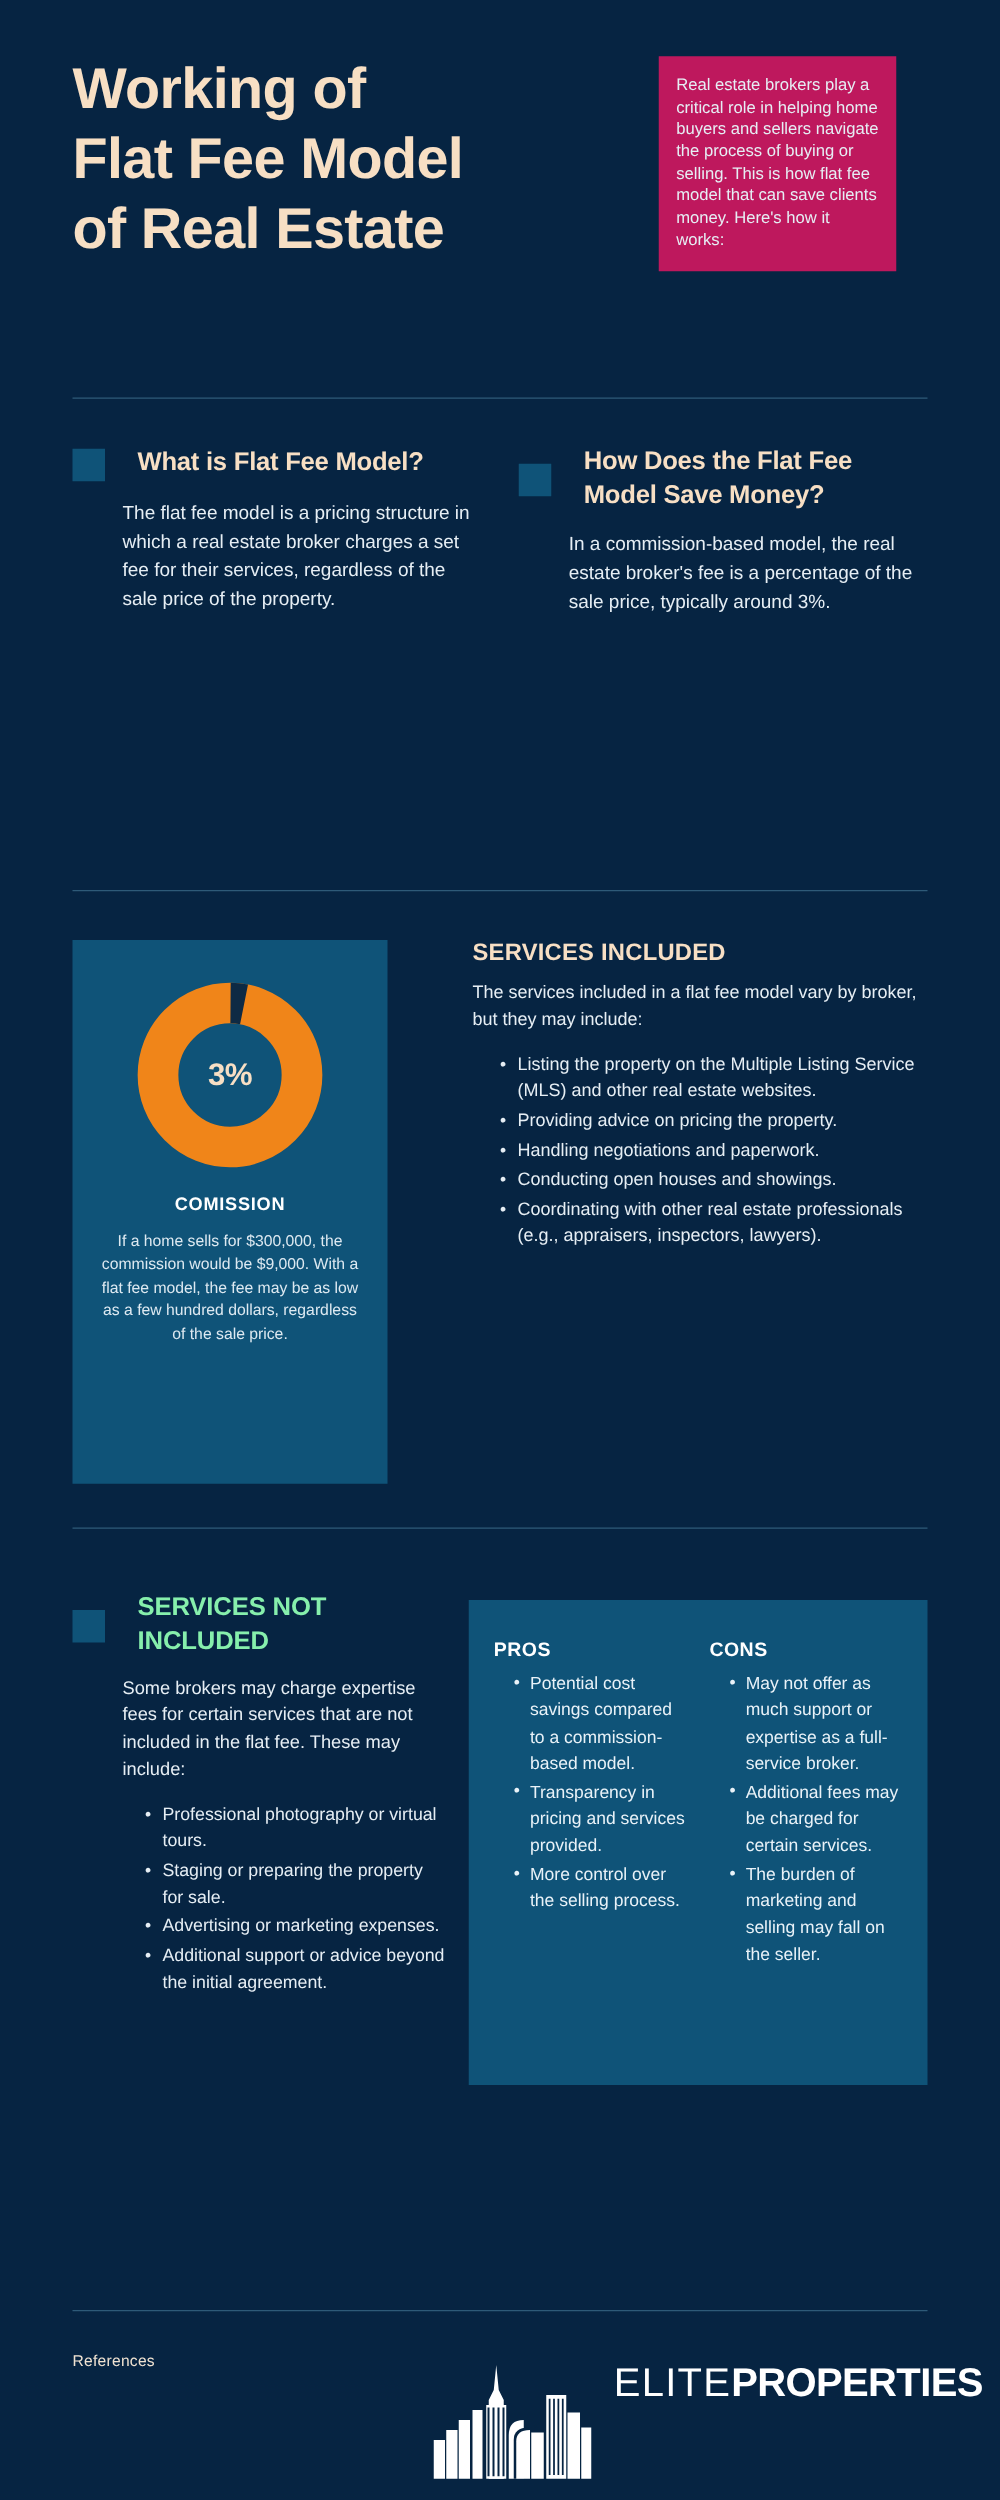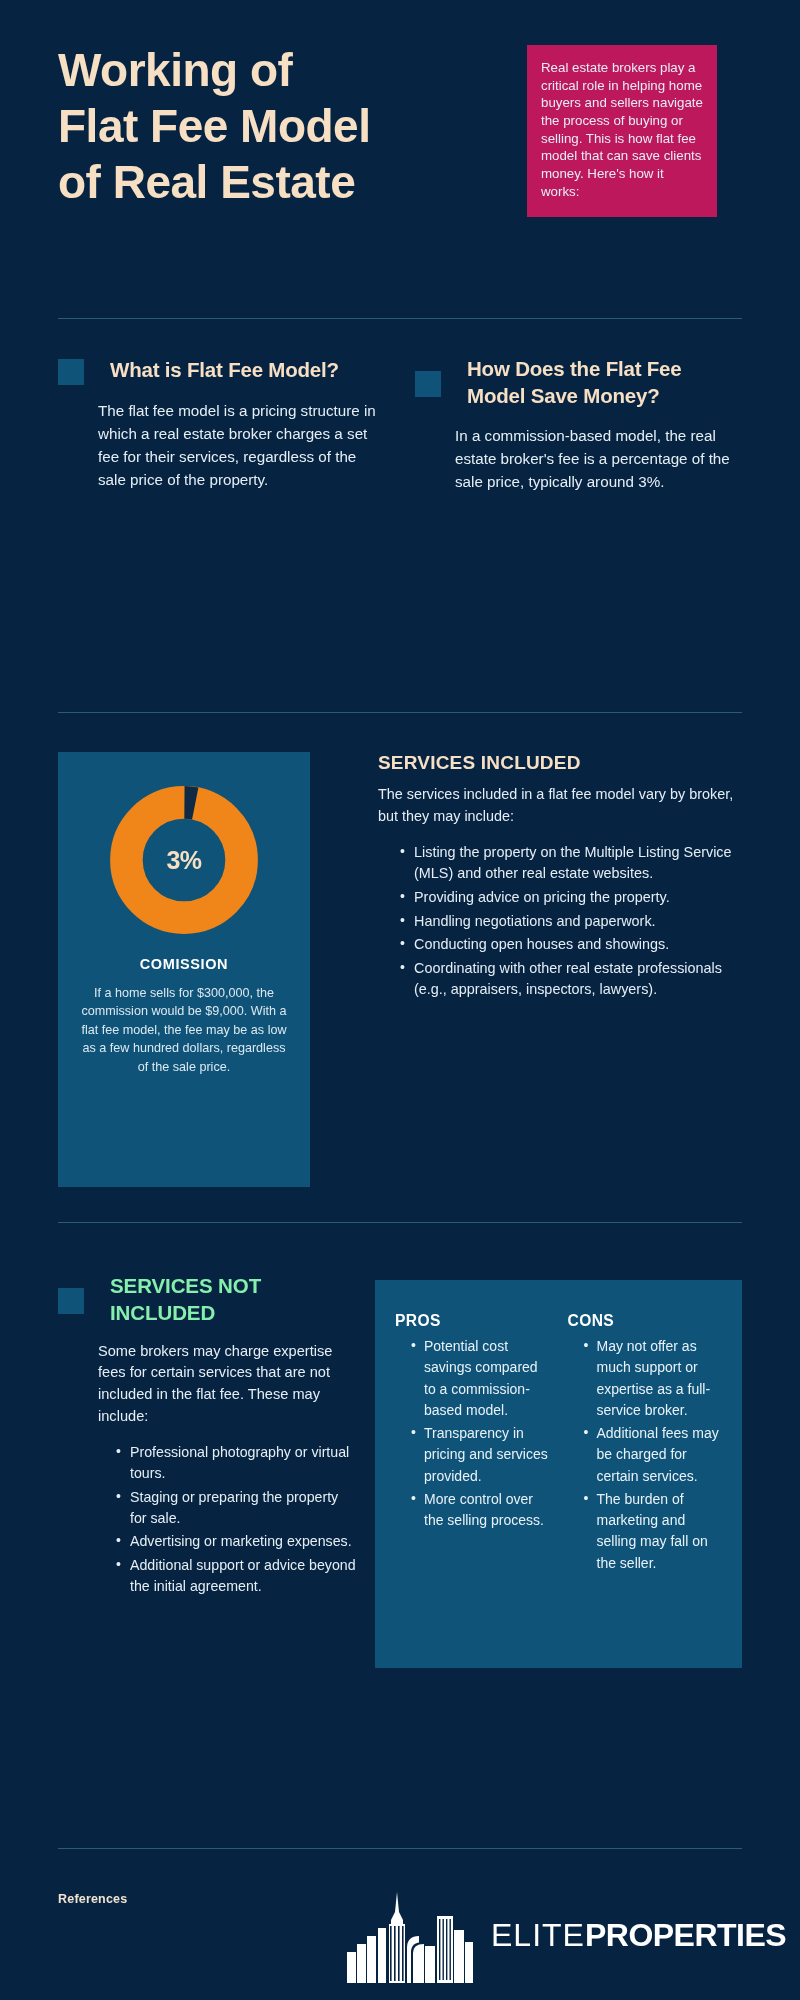--- a/index.html
+++ b/index.html
@@ -120,24 +120,24 @@
     position:relative; padding-left:13px; font-size:14px; line-height:1.52;
     color:#E9F2F8; margin-bottom:2px;
   }
   .pc-col ul li::before {
     content:"•"; position:absolute; left:0; top:-1px; color:#E9F2F8; font-size:14px;
   }
 
   
   .footer { position:absolute; left:0; top:1880px; width:800px; height:120px; }
   .references {
-    position:absolute; left:58px; top:12px;
-    font-size:12.5px; font-weight:700; color:#F0E3D2; letter-spacing:0.2px;
-  }
-  .logo { position:absolute; left:345px; top:10px; display:flex; align-items:center; gap:6px; }
+    position:absolute; left:58px; top:2px;
+    font-size:12.5px; font-weight:400; color:#F0E3D2; letter-spacing:0.2px;
+  }
+  .logo { position:absolute; left:345px; top:10px; display:flex; align-items:flex-start; gap:6px; }
   .logo-mark { width:140px; height:95px; }
   .logo-text {
     font-size:32px; line-height:1; color:#FFFFFF; letter-spacing:-0.5px;
     padding-bottom:6px; white-space:nowrap;
   }
   .logo-text .lt-thin { font-weight:300; letter-spacing:1px; }
   .logo-text .lt-bold { font-weight:800; letter-spacing:-0.5px; }
 </style>
 </head>
 <body>

